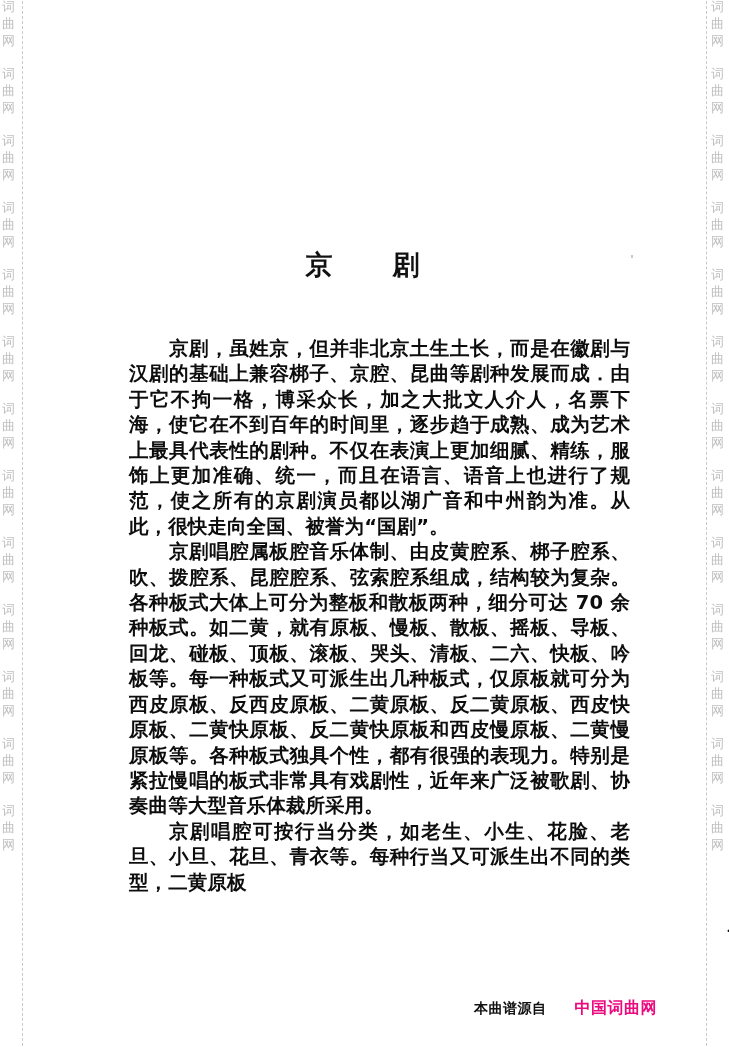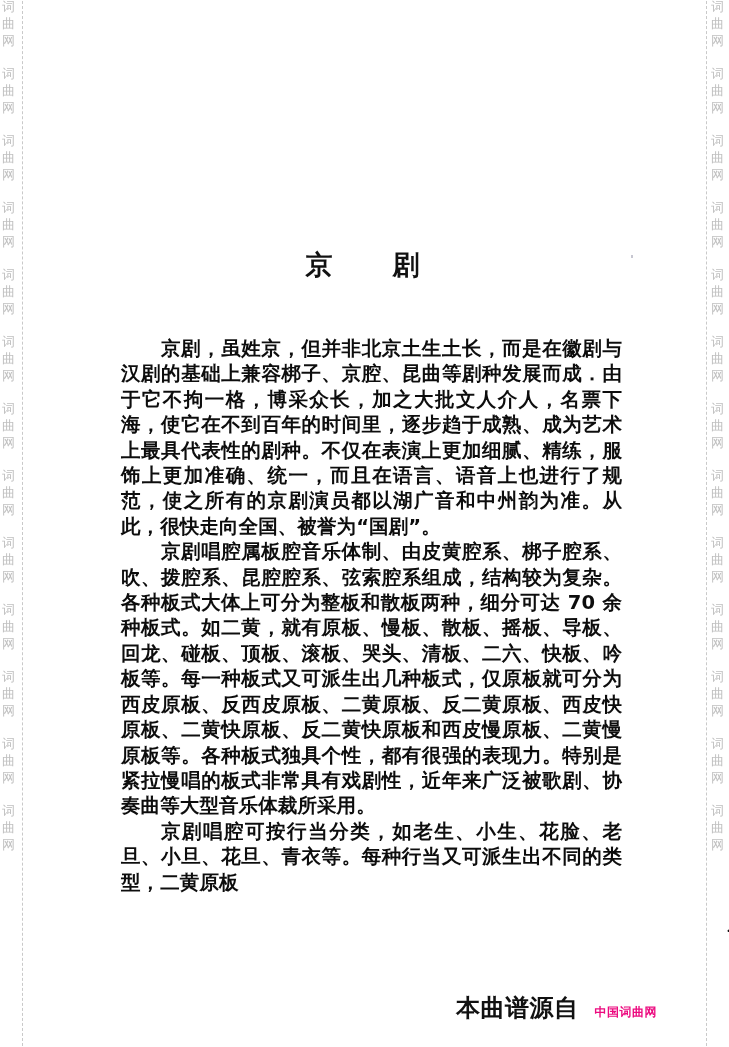--- a/index.html
+++ b/index.html
@@ -86,21 +86,21 @@
     font-weight: bold;
     font-size: 27px;
     line-height: 34px;
     letter-spacing: 2px;
     color: #111111;
     white-space: pre;
   }
 
   #body-text {
     position: absolute;
-    left: 8px;
+    left: 16px;
     top: 336px;
     width: 501px;
   }
 
   .para {
     margin: 0 0 0 0;
     padding: 0;
     text-indent: 40px;
     font-family: "DejaVu Sans", sans-serif;
     font-weight: bold;
@@ -141,33 +141,33 @@
     width: 729px;
     display: flex;
     justify-content: flex-end;
     align-items: baseline;
     padding-right: 72px;
     box-sizing: border-box;
   }
   #footer .f-black {
     font-family: "DejaVu Sans", sans-serif;
     font-weight: bold;
-    font-size: 24px;
+    font-size: 14px;
     line-height: 22px;
     color: #111111;
     letter-spacing: 0.5px;
   }
   #footer .f-pink {
     font-family: "DejaVu Sans", sans-serif;
     font-weight: bold;
-    font-size: 12px;
+    font-size: 16px;
     line-height: 22px;
     color: #ec0a7f;
     letter-spacing: 0.5px;
-    margin-left: 16px;
+    margin-left: 28px;
   }
 
   
   #scan-speck {
     position: absolute;
     left: 631px;
     top: 255px;
     width: 2px;
     height: 3px;
     background: #b9b9c6;

